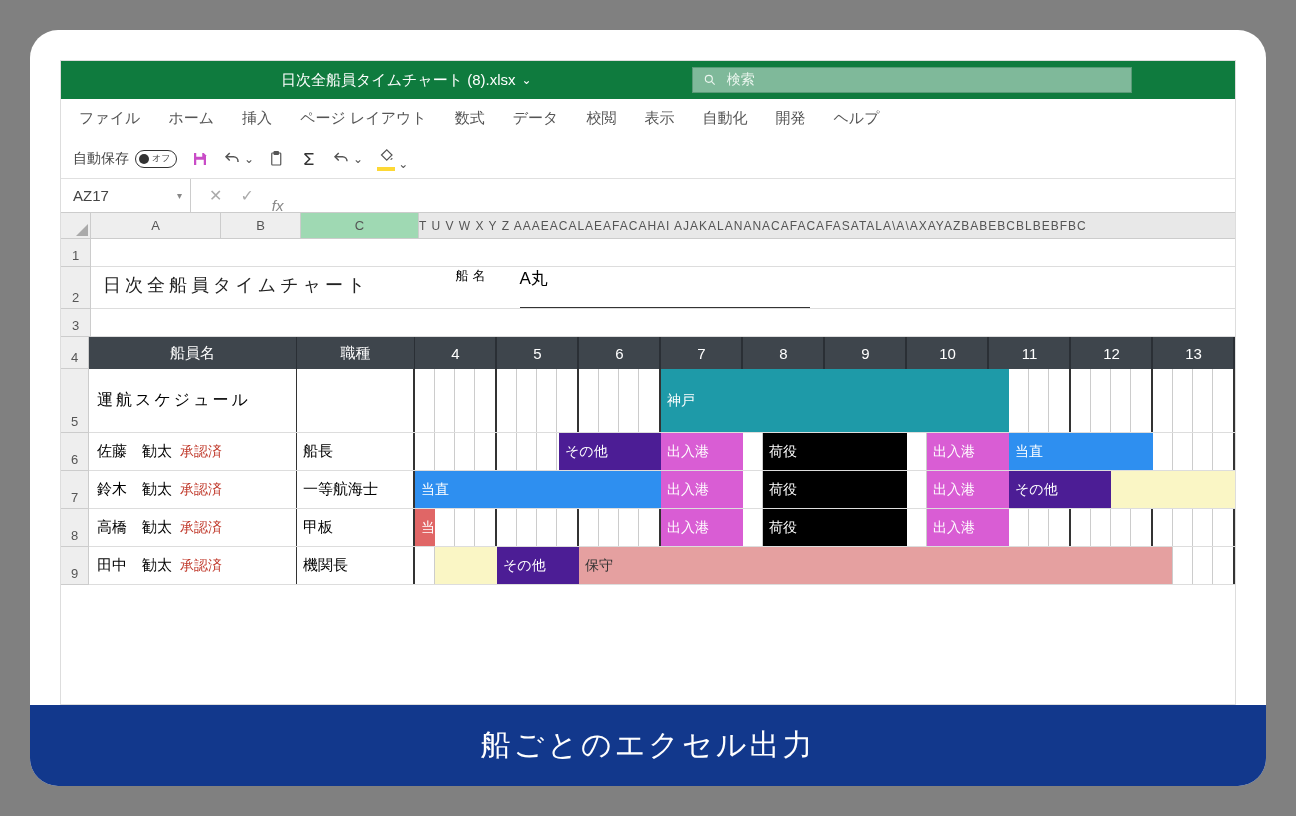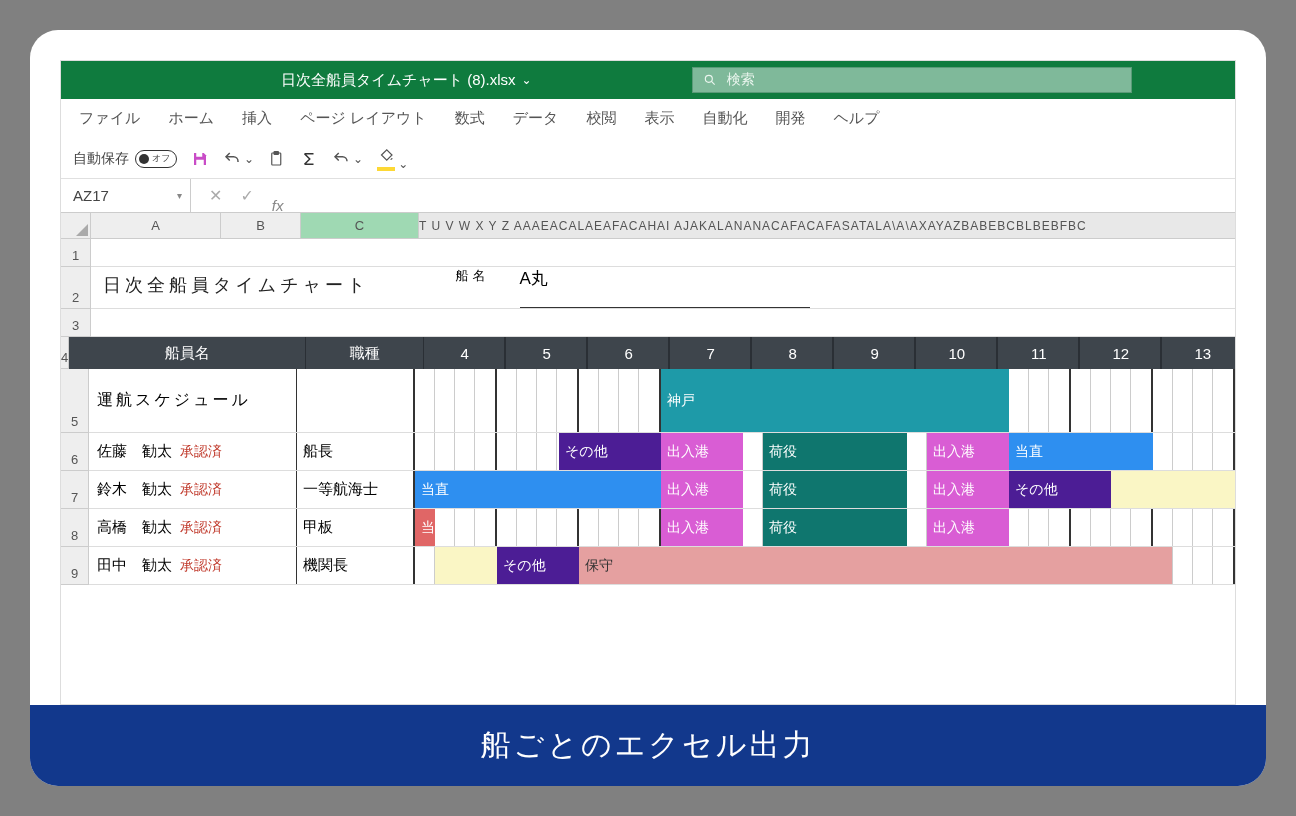--- a/index.html
+++ b/index.html
@@ -222,21 +222,21 @@
   .hdr-dark {
     background: #3e454c;
     color: #fff;
     font-size: 15px;
     display: flex;
     align-items: center;
     justify-content: center;
     border-right: 1px solid #2a2f35;
     height: 32px;
   }
-  .hdr-crew { width: 237px; }
+  .hdr-crew { width: 208px; }
   .hdr-role { width: 118px; }
   .hdr-hour { width: 82px; position: relative; }
   .hdr-hour::after {
     content: ""; position: absolute; right: 0; top: 0; bottom: 0;
     width: 1px; background: #2a2f35;
   }
   
   .data-row { height: 38px; }
   .data-row.tall { height: 64px; }
   .crew-col {
@@ -281,21 +281,21 @@
     top: 0; bottom: 0;
     display: flex;
     align-items: center;
     padding-left: 6px;
     font-size: 14px;
     color: #fff;
     white-space: nowrap;
     overflow: hidden;
   }
   .c-teal { background: #1e9aa8; }
-  .c-teal2 { background: #0f766e; }
+  .c-teal2 { background: #000000; }
   .c-blue { background: #2e8ff0; }
   .c-magenta { background: #d95dd4; }
   .c-purple { background: #4c1d95; }
   .c-pink { background: #e5a0a0; color: #333; }
   .c-cream { background: #faf6c5; }
   .c-red { background: #e06666; }
   
   .caption-bar {
     background: #12388c;
     color: #fff;

